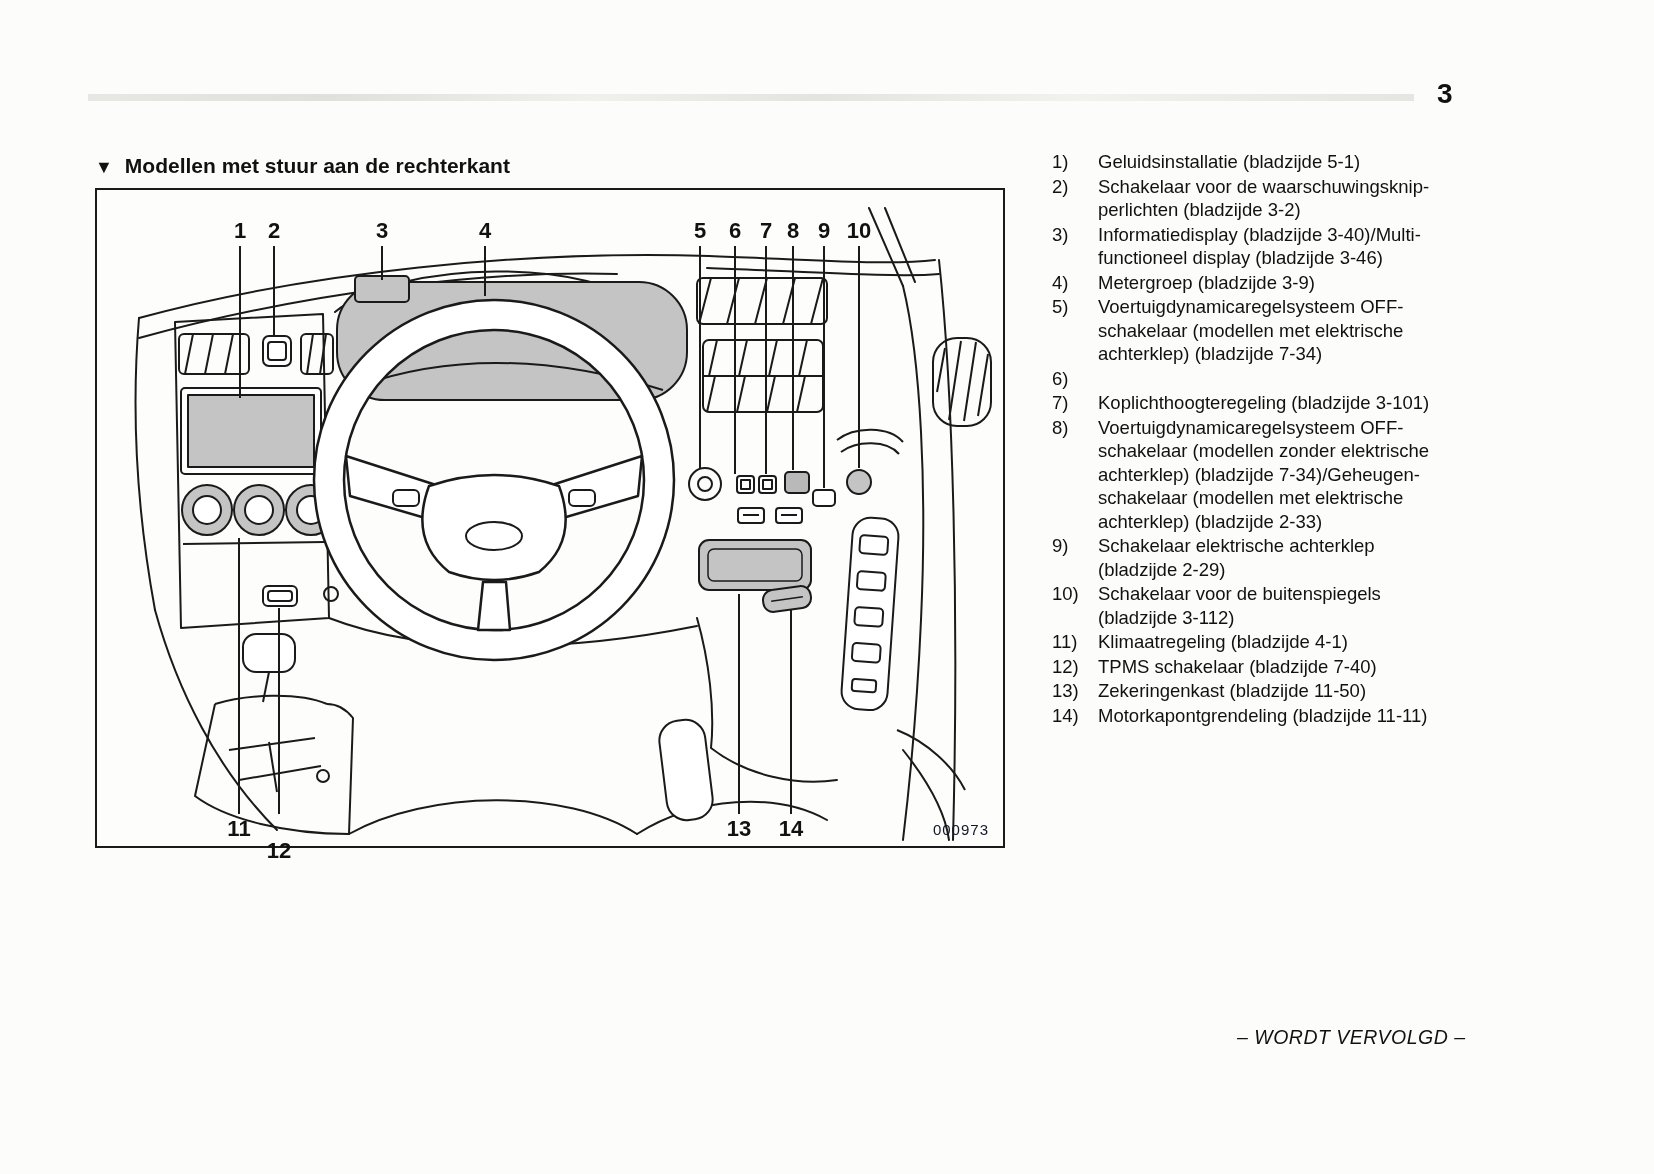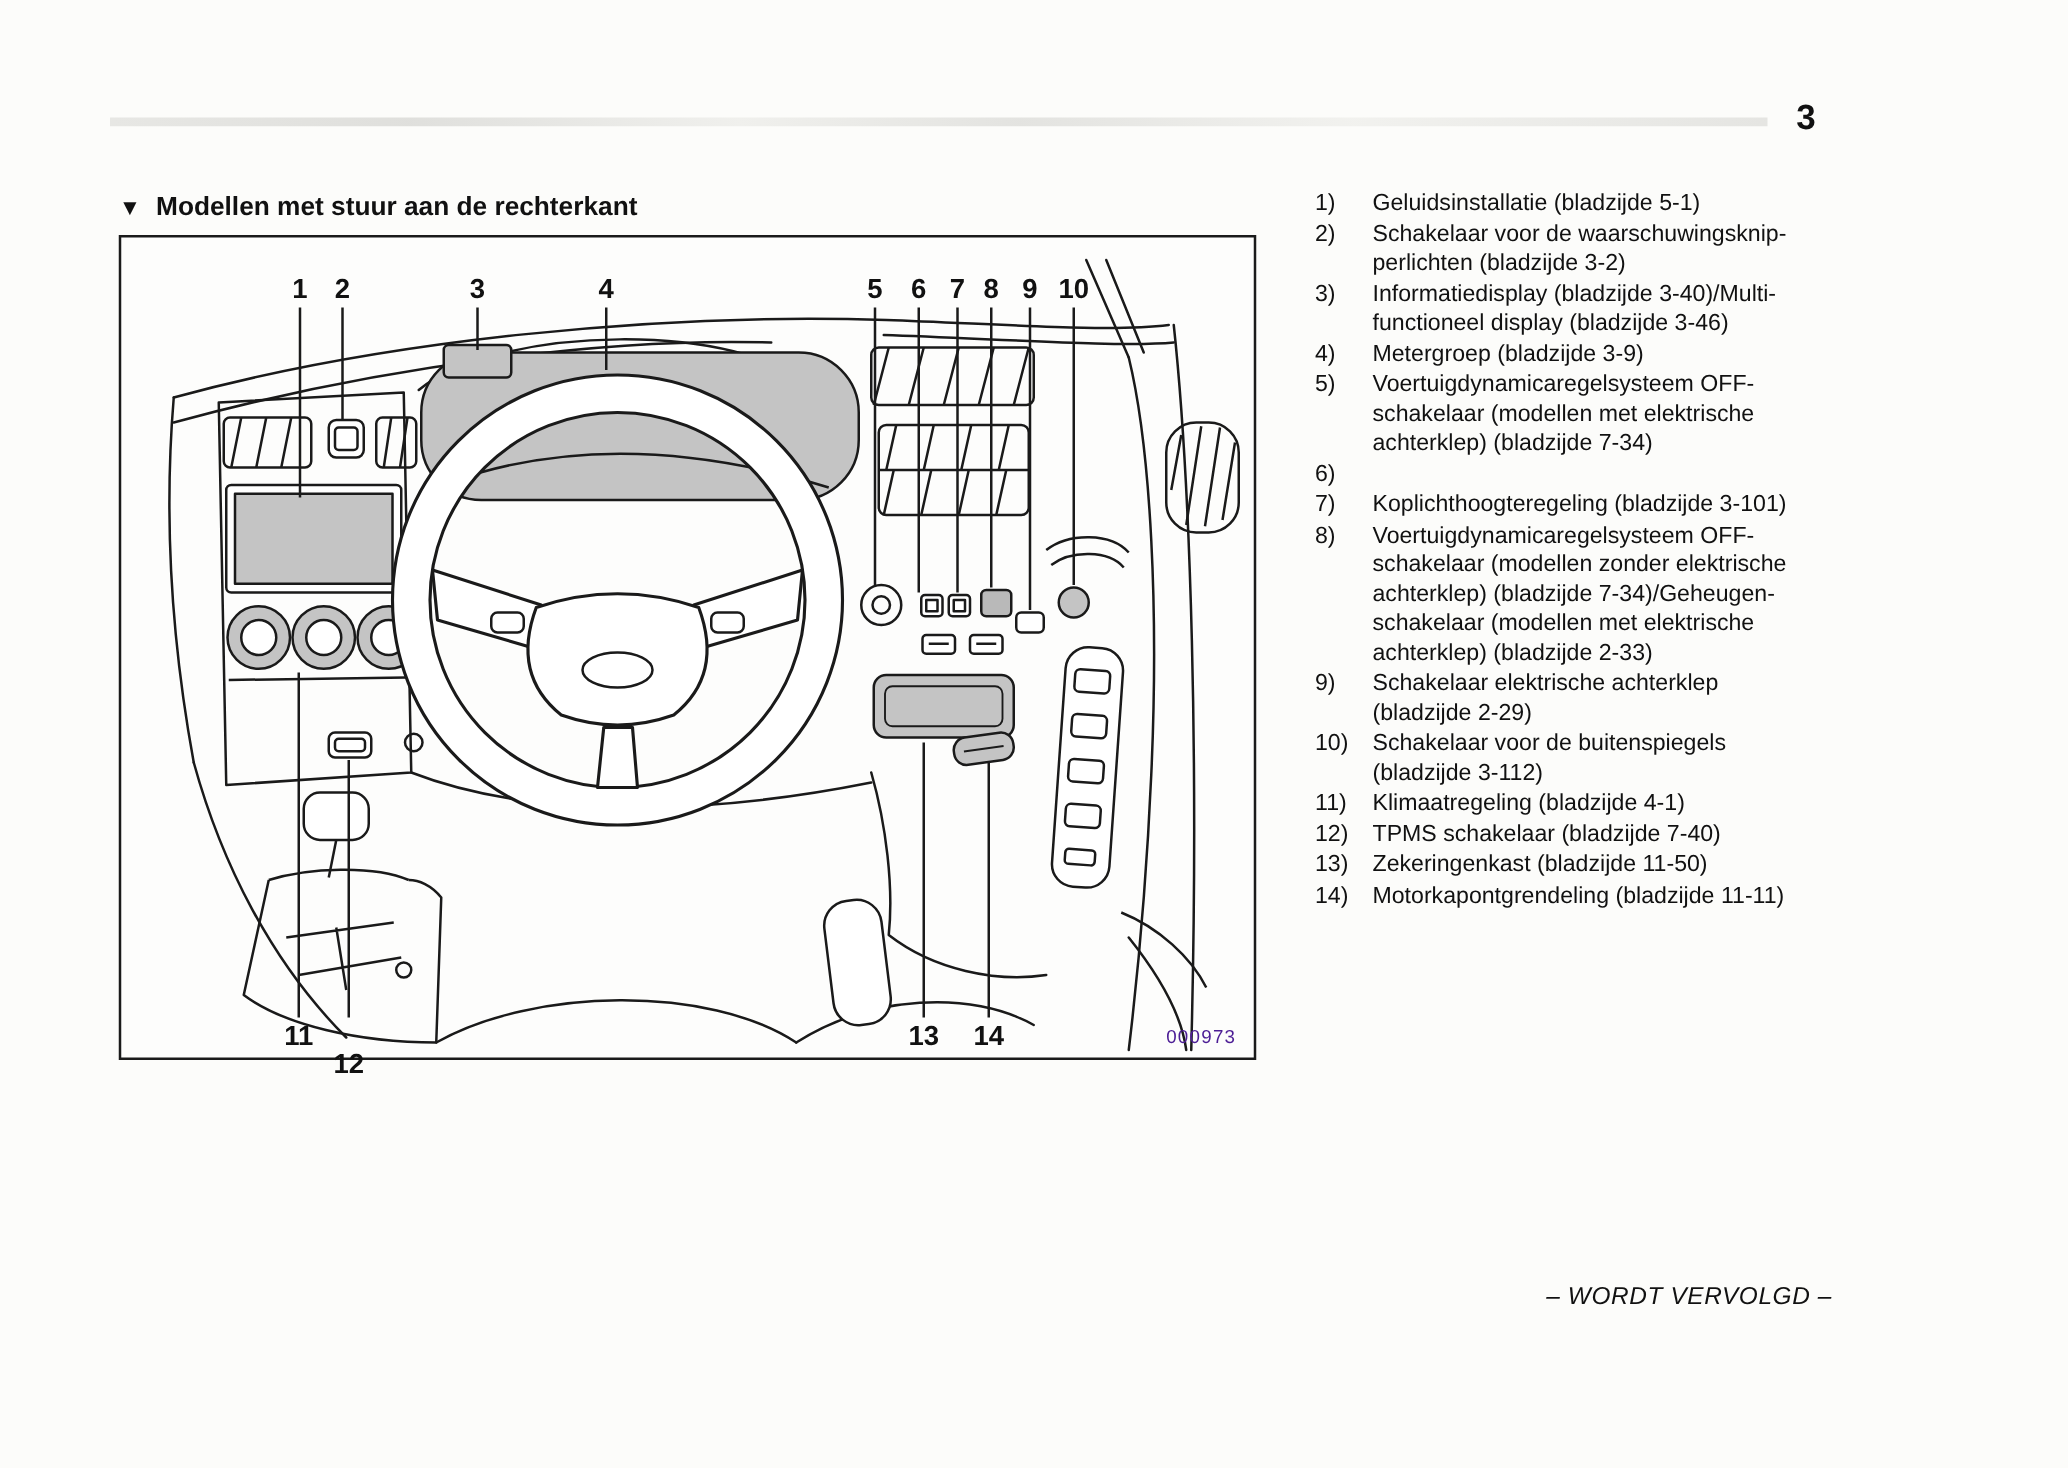--- a/index.html
+++ b/index.html
@@ -31,21 +31,21 @@
   .figure-box {
     position: absolute; left: 95px; top: 188px; width: 906px; height: 656px;
     border: 2px solid #1a1a1a; background: #fdfdfc;
   }
   .callout {
     position: absolute; transform: translateX(-50%);
     font-size: 22px; font-weight: bold; line-height: 26px;
   }
   .figure-code {
     position: absolute; right: 14px; bottom: 8px;
-    font-size: 15px; color: #4c1d95; letter-spacing: 1px;
+    font-size: 15px; color: #0f172a; letter-spacing: 1px;
   }
 
   .legend {
     position: absolute; left: 1052px; top: 150px; width: 452px;
     font-size: 18.5px; line-height: 23.5px;
   }
   .legend-item { display: grid; grid-template-columns: 46px 1fr; margin: 0 0 1px 0; }
   .legend-num { }
   .legend-text { white-space: pre-line; }
 

